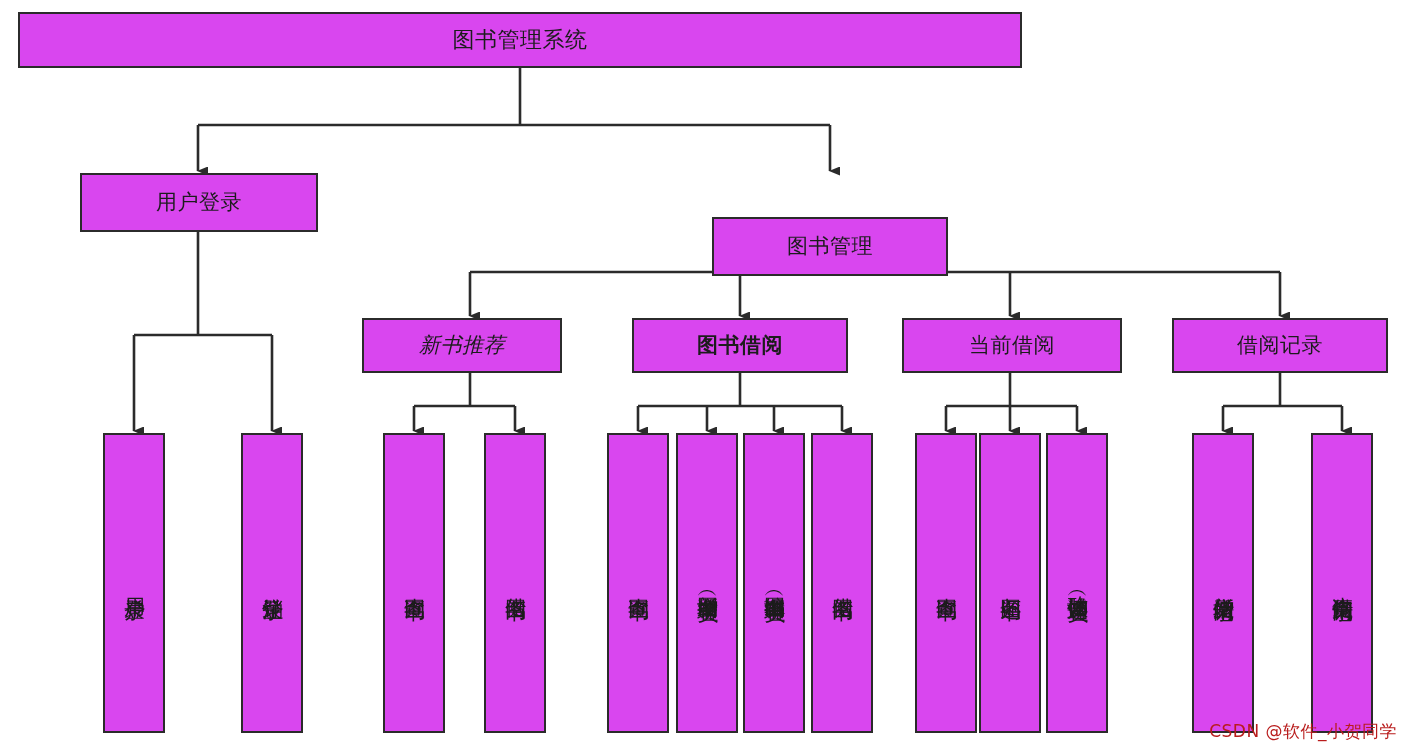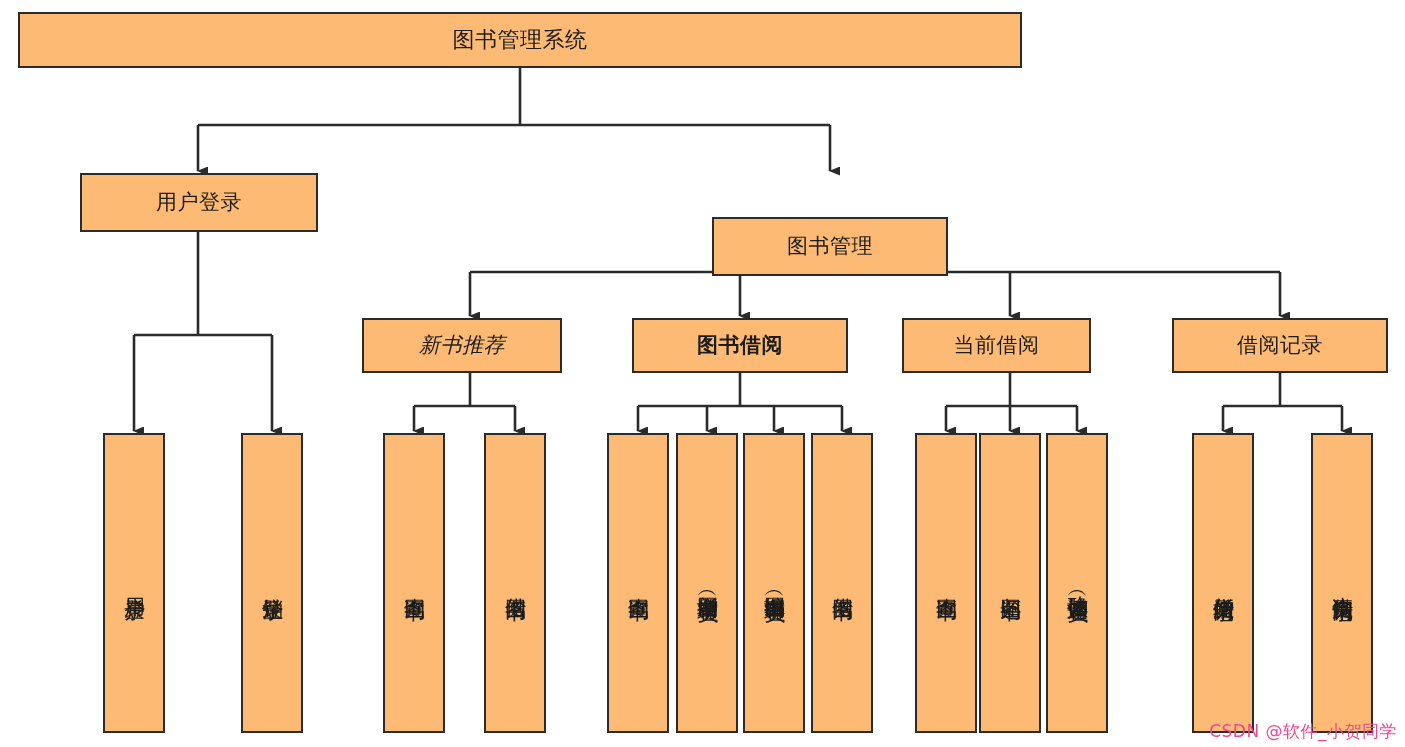--- a/index.html
+++ b/index.html
@@ -22,21 +22,21 @@
     left: 0;
     top: 0;
     width: 1405px;
     height: 747px;
     pointer-events: none;
   }
   .node {
     position: absolute;
     box-sizing: border-box;
     border: 2px solid #2b2b2b;
-    background: #fdba74;
+    background: #d946ef;
     display: flex;
     align-items: center;
     justify-content: center;
     color: #1c1c1c;
     text-align: right;
   }
   .node.h-node {
     font-size: 21px;
     letter-spacing: 0.5px;
     line-height: 1.1;
@@ -58,21 +58,21 @@
     color: #1c1c1c;
   }
   .label {
     display: inline-block;
   }
   #watermark {
     position: absolute;
     right: 8px;
     bottom: 4px;
     font-size: 17px;
-    color: #ec4899;
+    color: #b91c1c;
     letter-spacing: 0.5px;
     white-space: nowrap;
   }
 </style>
 </head>
 <body>
 
 <div id="canvas">
 
   <svg id="wires" viewBox="0 0 1405 747">
@@ -137,21 +137,21 @@
   <div class="node h-node" style="left:712px; top:173px; width:236px; height:59px;margin-top:44px;">
     <span class="label">图书管理</span>
   </div>
 
   <div class="node h-node" style="left:362px; top:318px; width:200px; height:55px;font-style:italic;">
     <span class="label">新书推荐</span>
   </div>
   <div class="node h-node" style="left:632px; top:318px; width:216px; height:55px;font-weight:bold;">
     <span class="label">图书借阅</span>
   </div>
-  <div class="node h-node" style="left:902px; top:318px; width:189px; height:55px;">
+  <div class="node h-node" style="left:902px; top:318px; width:220px; height:55px;">
     <span class="label">当前借阅</span>
   </div>
   <div class="node h-node" style="left:1172px; top:318px; width:216px; height:55px;">
     <span class="label">借阅记录</span>
   </div>
 
   <div class="node leaf" style="left:103px; top:433px; width:62px; height:300px;">
     <span class="vtext">用户登录</span>
   </div>
   <div class="node leaf" style="left:241px; top:433px; width:62px; height:300px;">

